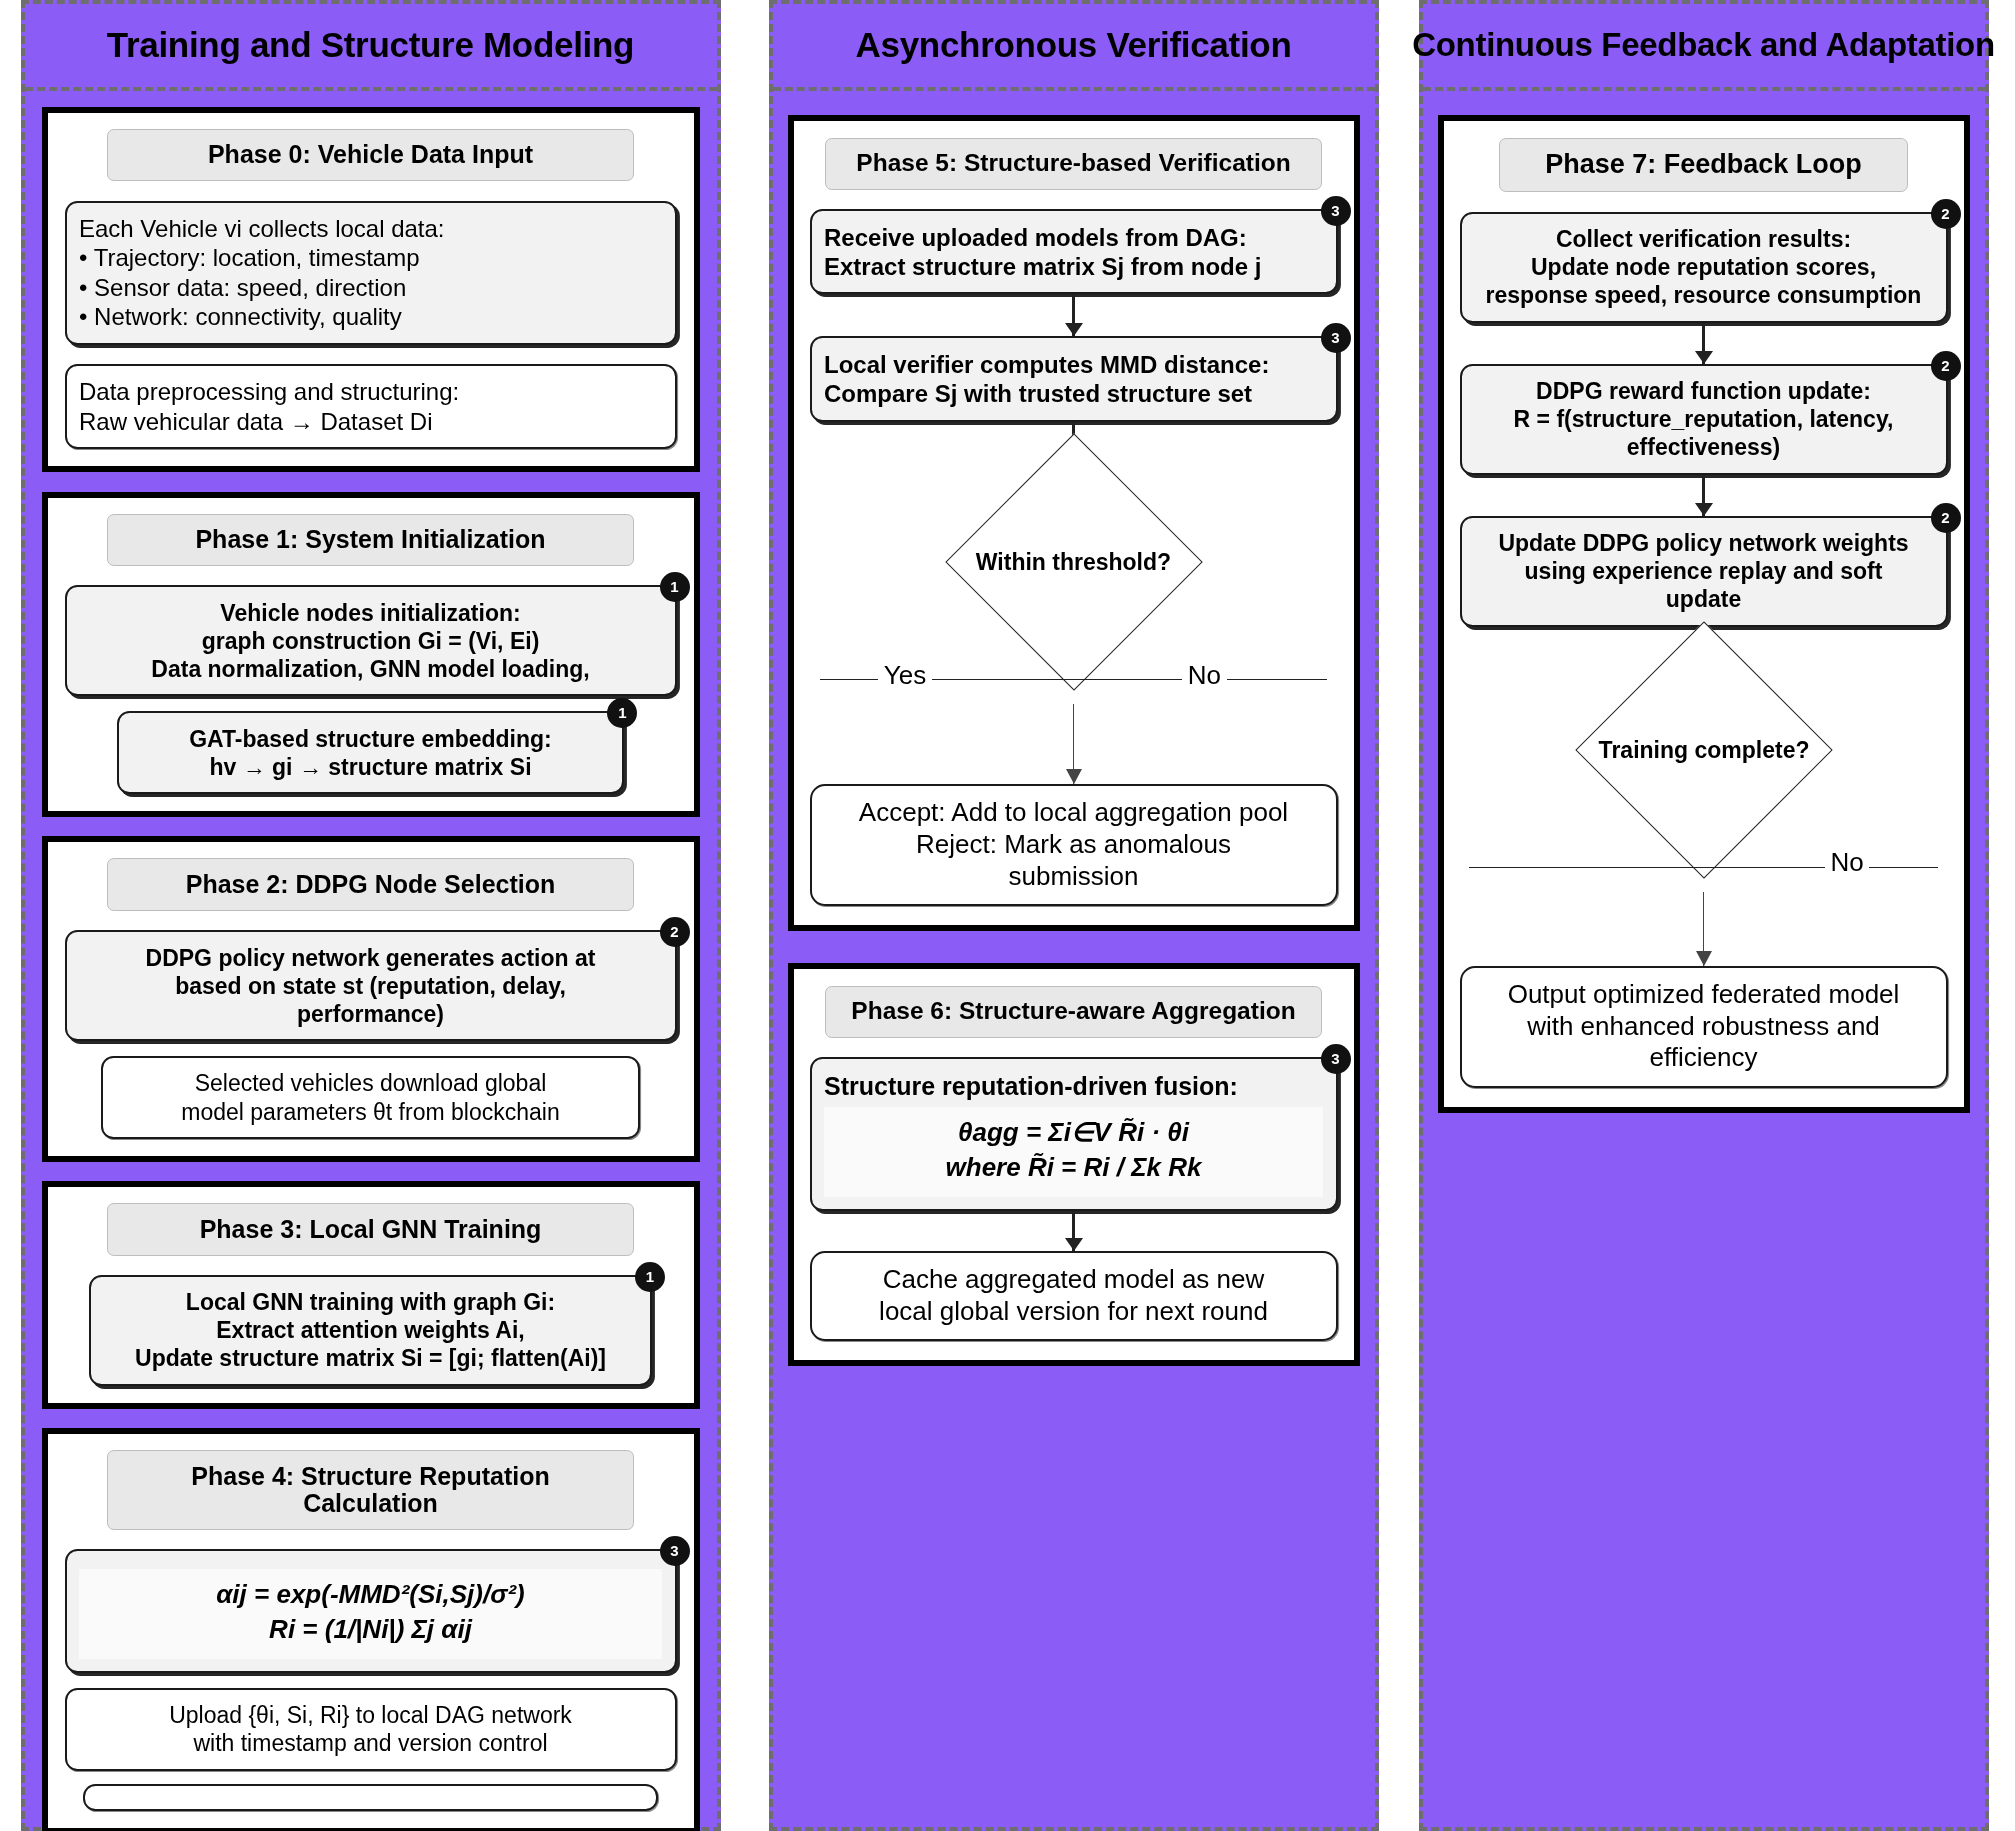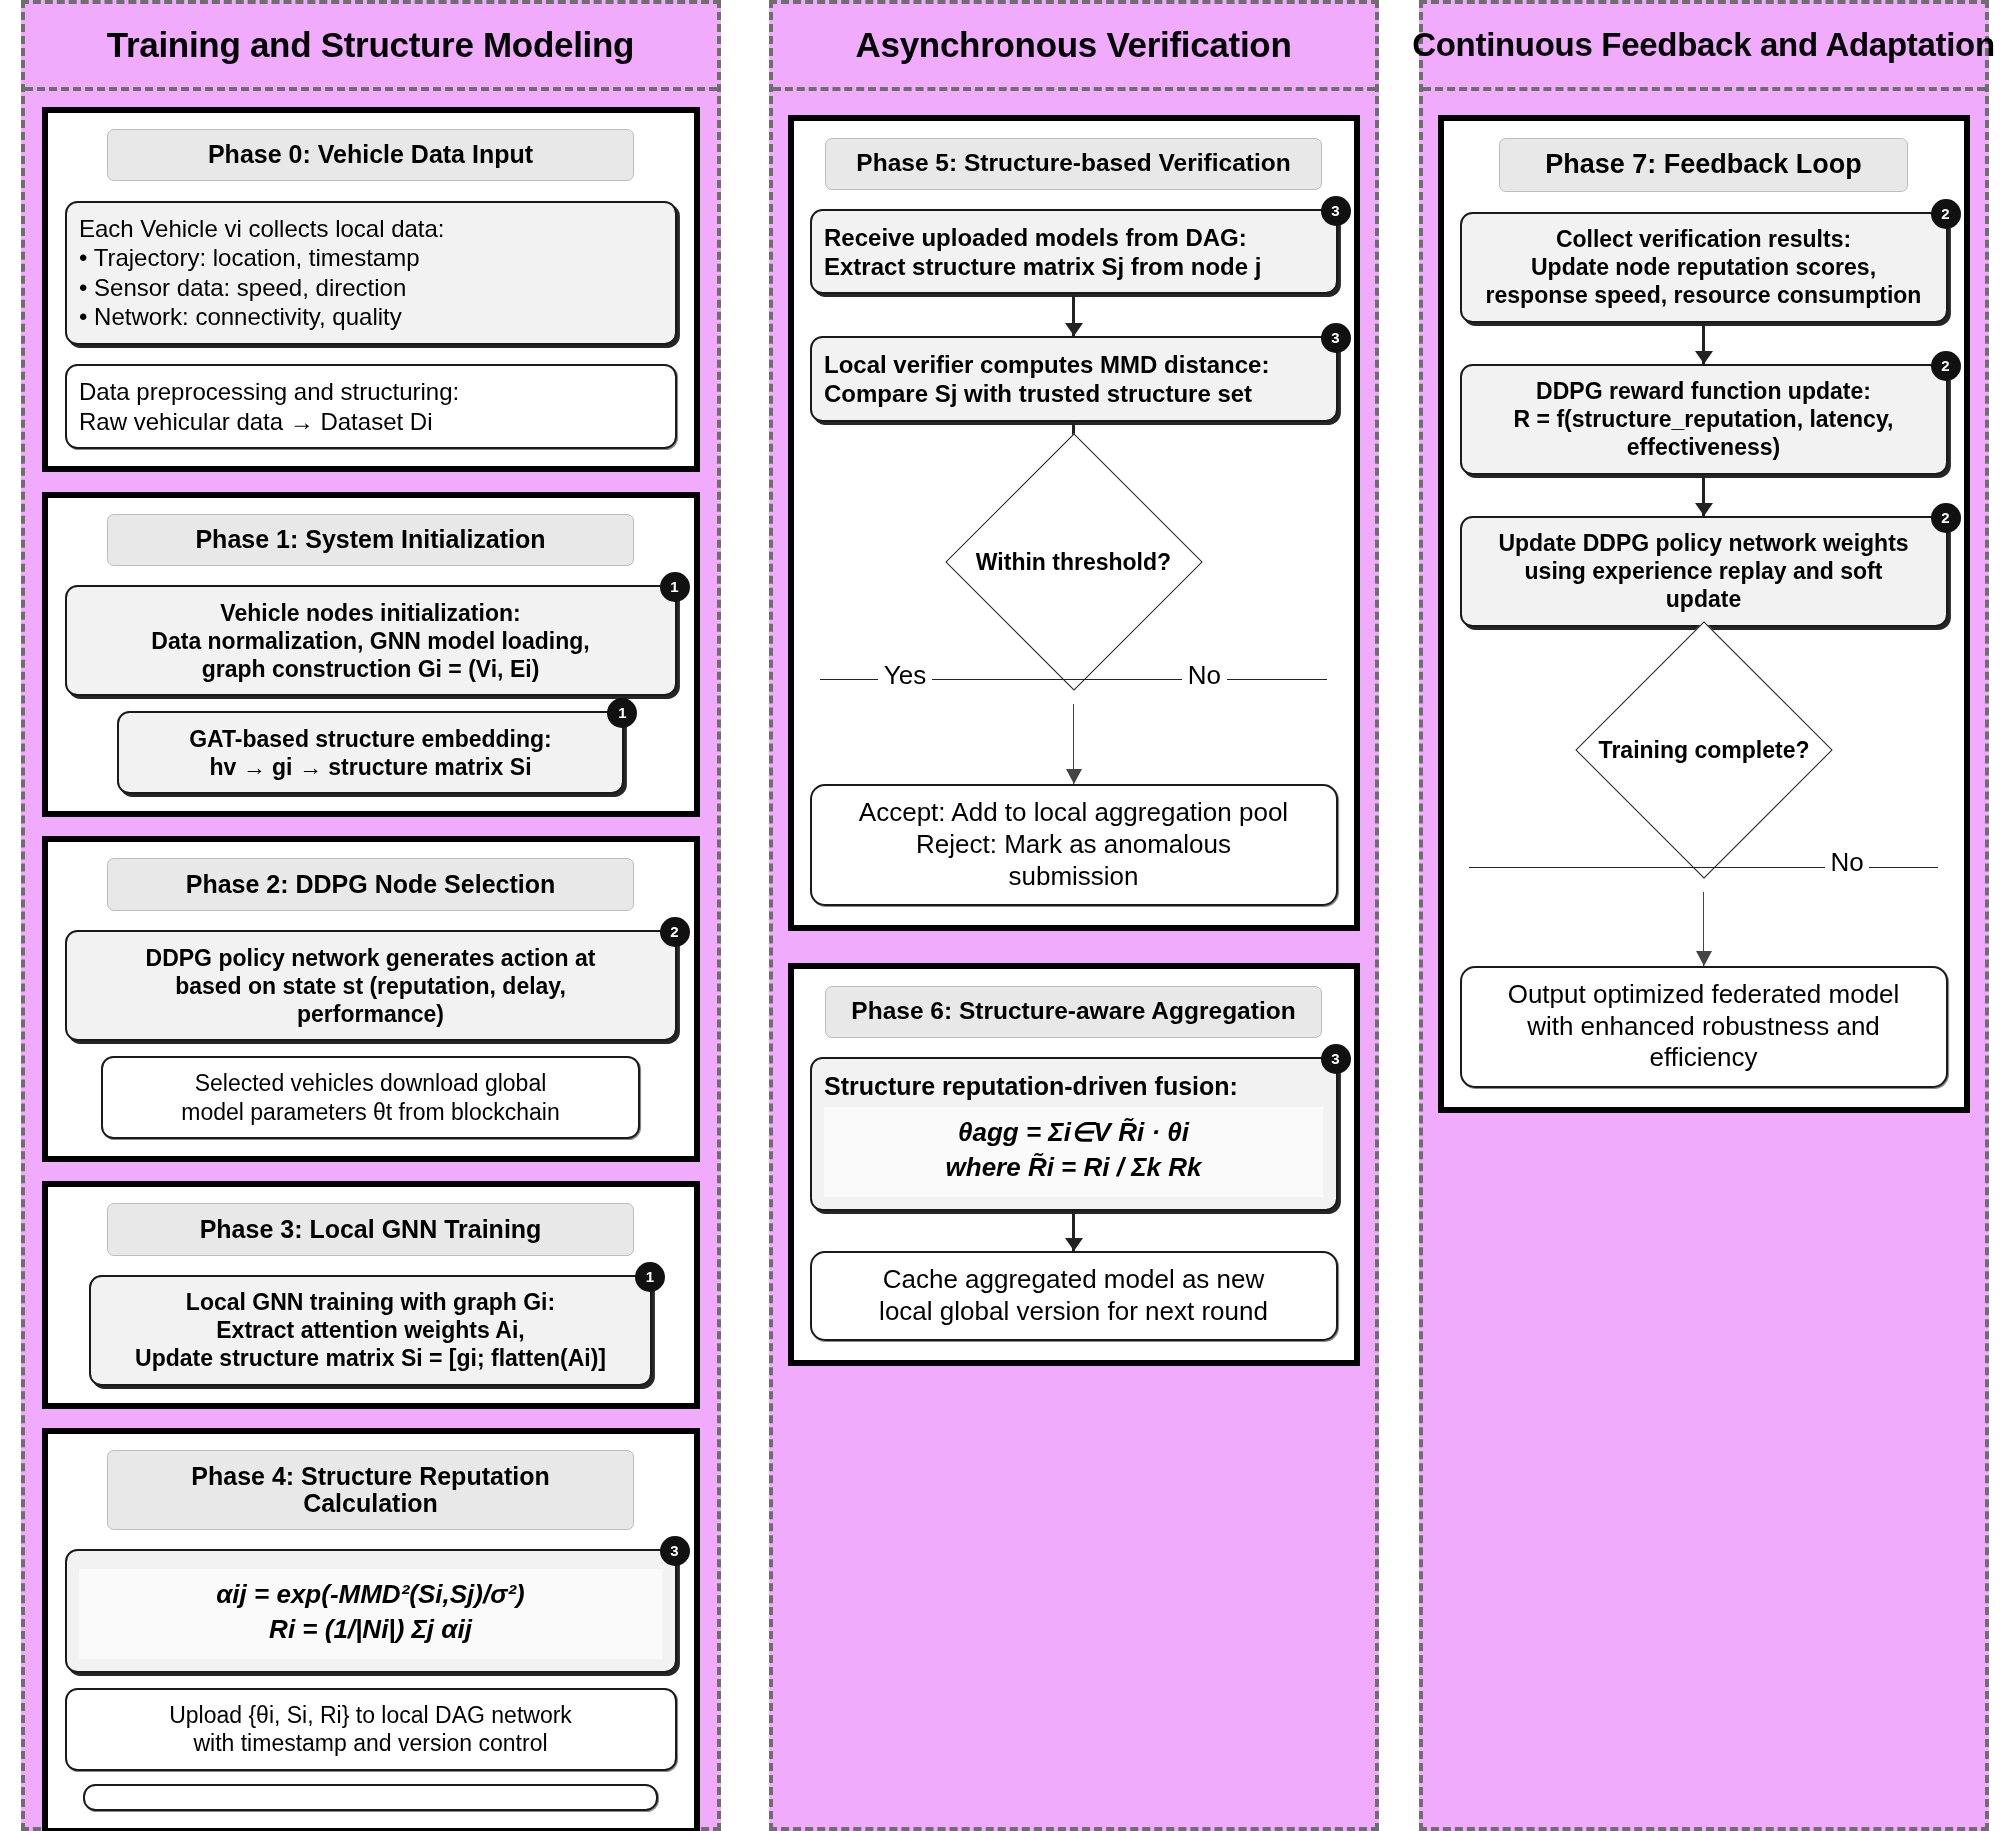--- a/index.html
+++ b/index.html
@@ -17,21 +17,21 @@
     background: #ffffff;
     display: flex;
     gap: 0px;
   }
 
   
   .lane {
     position: relative;
     border: 4px dashed #6e6e6e;
     padding: 0;
-    background: #f0abfc;
+    background: #8b5cf6;
   }
   .lane-1 { width: 700px; margin-left: 20.5px; }
   .lane-2 { width: 610px; margin-left: 48px; }
   .lane-3 { width: 570px; margin-left: 40px; }
 
   .lane-header {
     height: 87px;
     border-bottom: 4px dashed #6e6e6e;
     display: flex;
     align-items: center;
@@ -258,22 +258,22 @@
           <span class="ln left">Raw vehicular data → Dataset Di</span>
         </div>
       </div>
 
       <div class="phase">
         <div class="phase-title">Phase 1: System Initialization</div>
 
         <div class="node emph fs-40" style="margin-bottom:15px;">
           <div class="badge">1</div>
           <span class="ln">Vehicle nodes initialization:</span>
+          <span class="ln">graph construction Gi = (Vi, Ei)</span>
           <span class="ln">Data normalization, GNN model loading,</span>
-          <span class="ln">graph construction Gi = (Vi, Ei)</span>
         </div>
 
         <div class="node emph fs-40" style="width:83%;">
           <div class="badge">1</div>
           <span class="ln">GAT-based structure embedding:</span>
           <span class="ln">hv → gi → structure matrix Si</span>
         </div>
       </div>
 
       <div class="phase">

